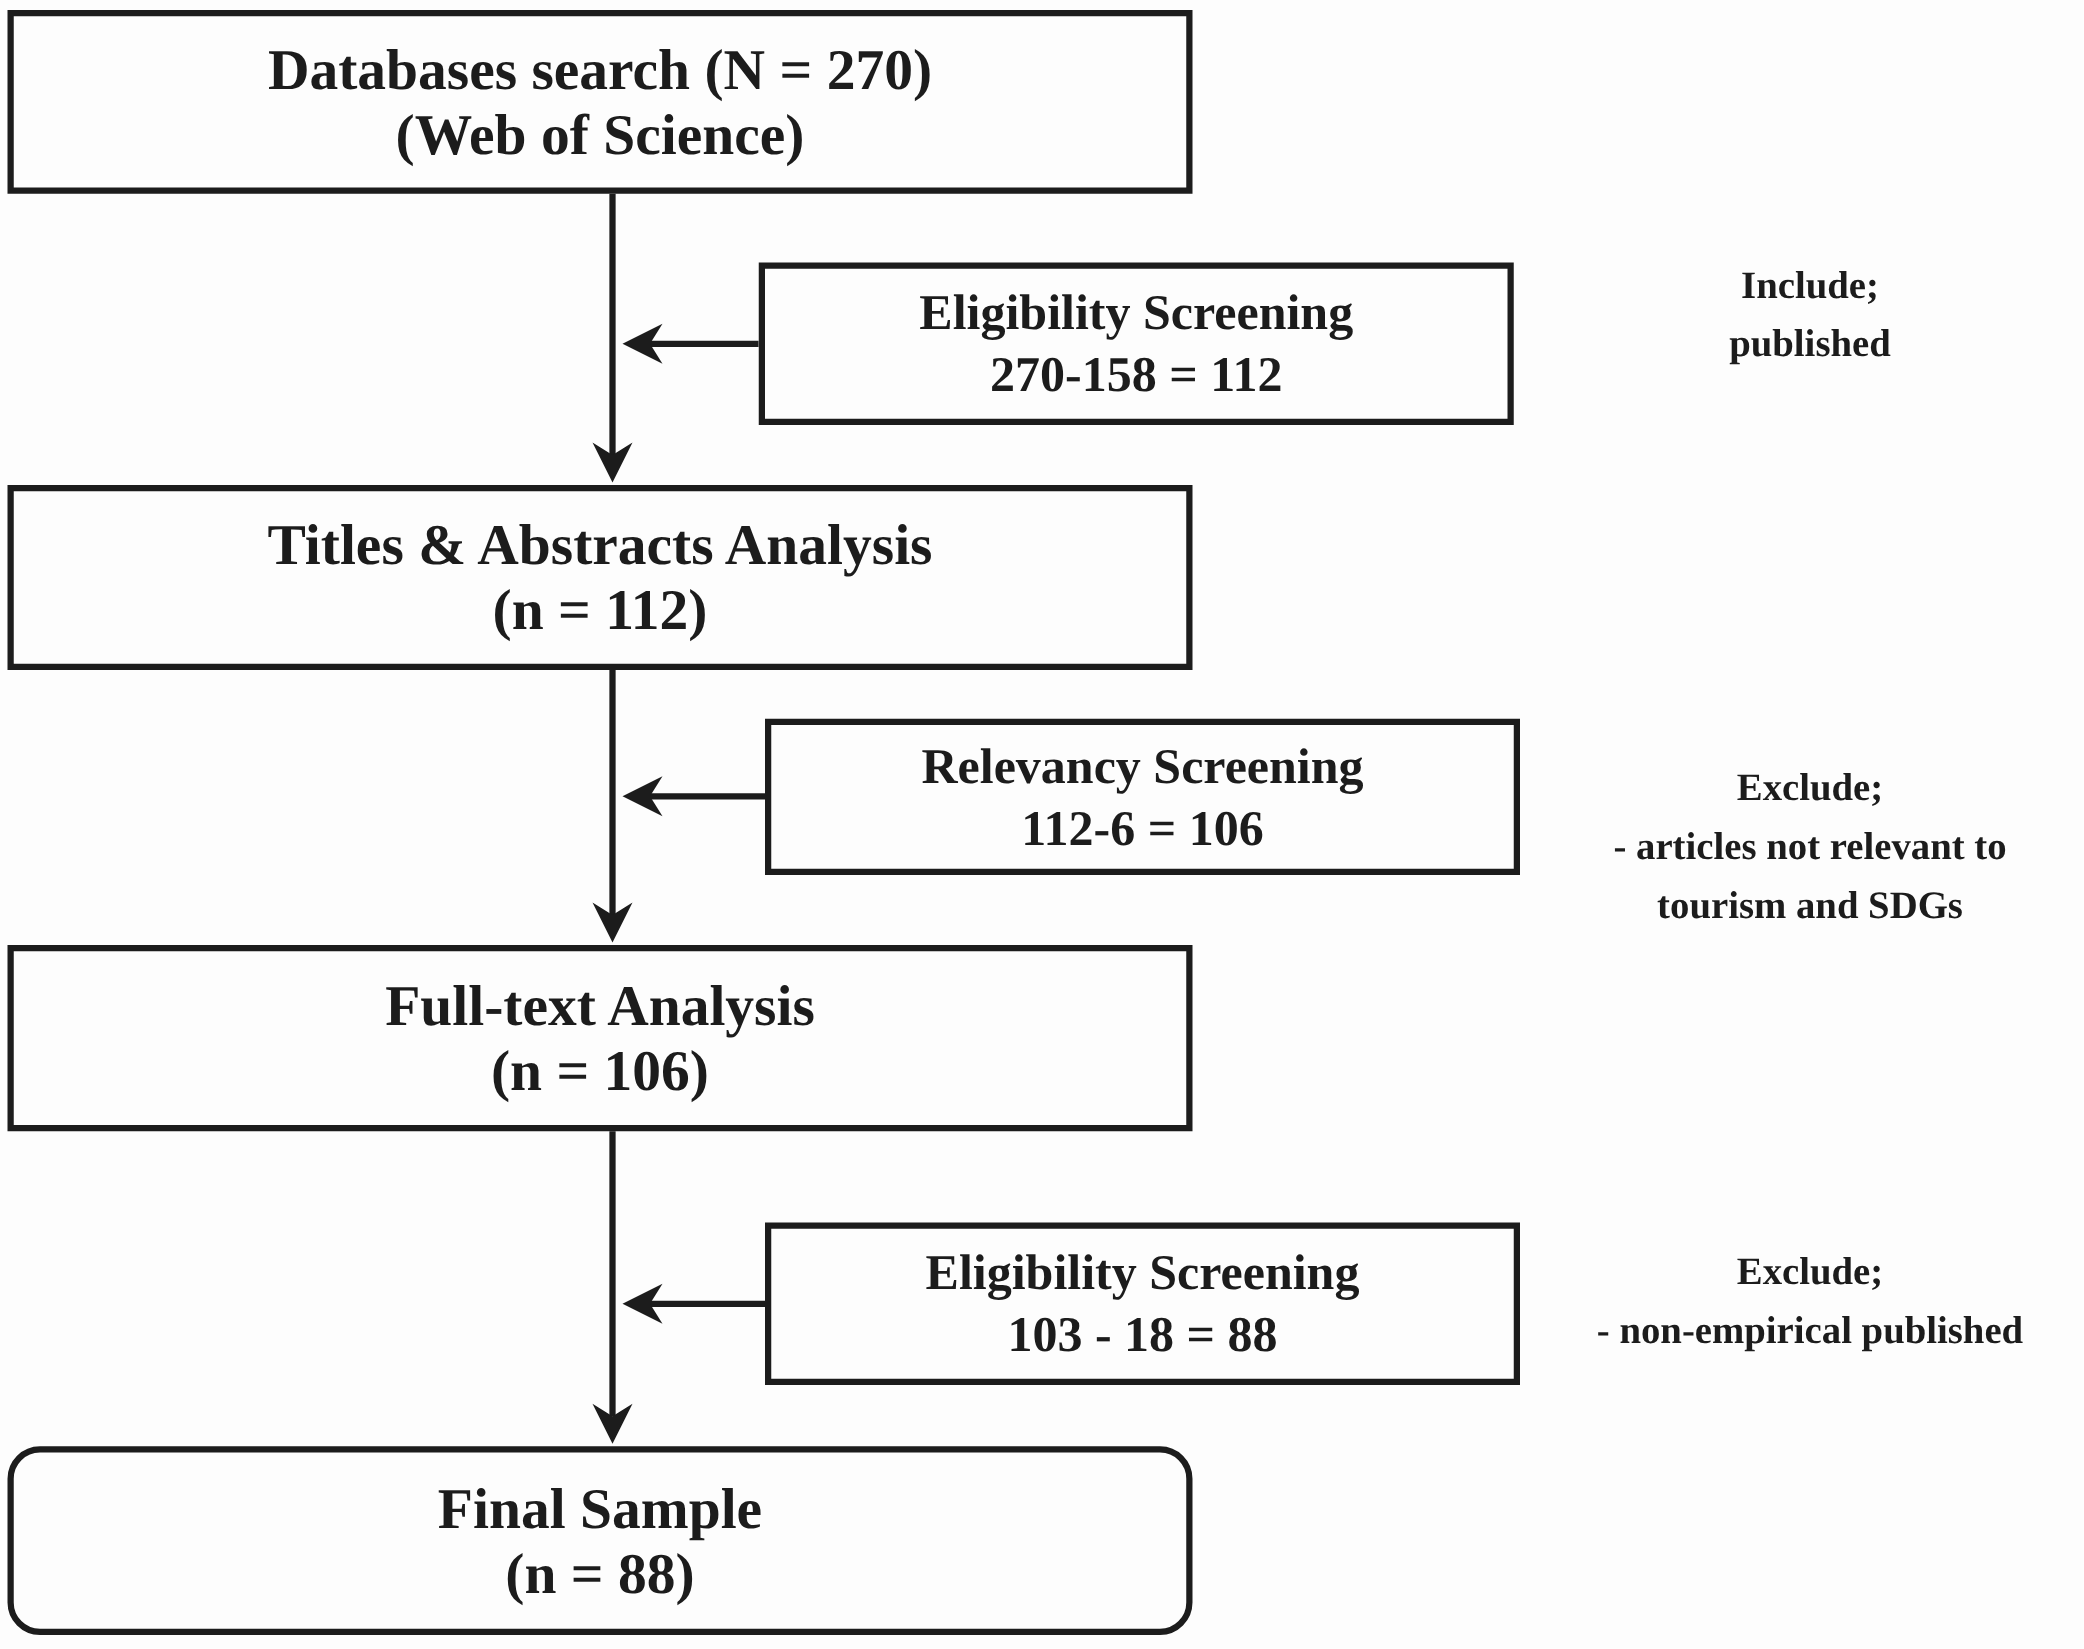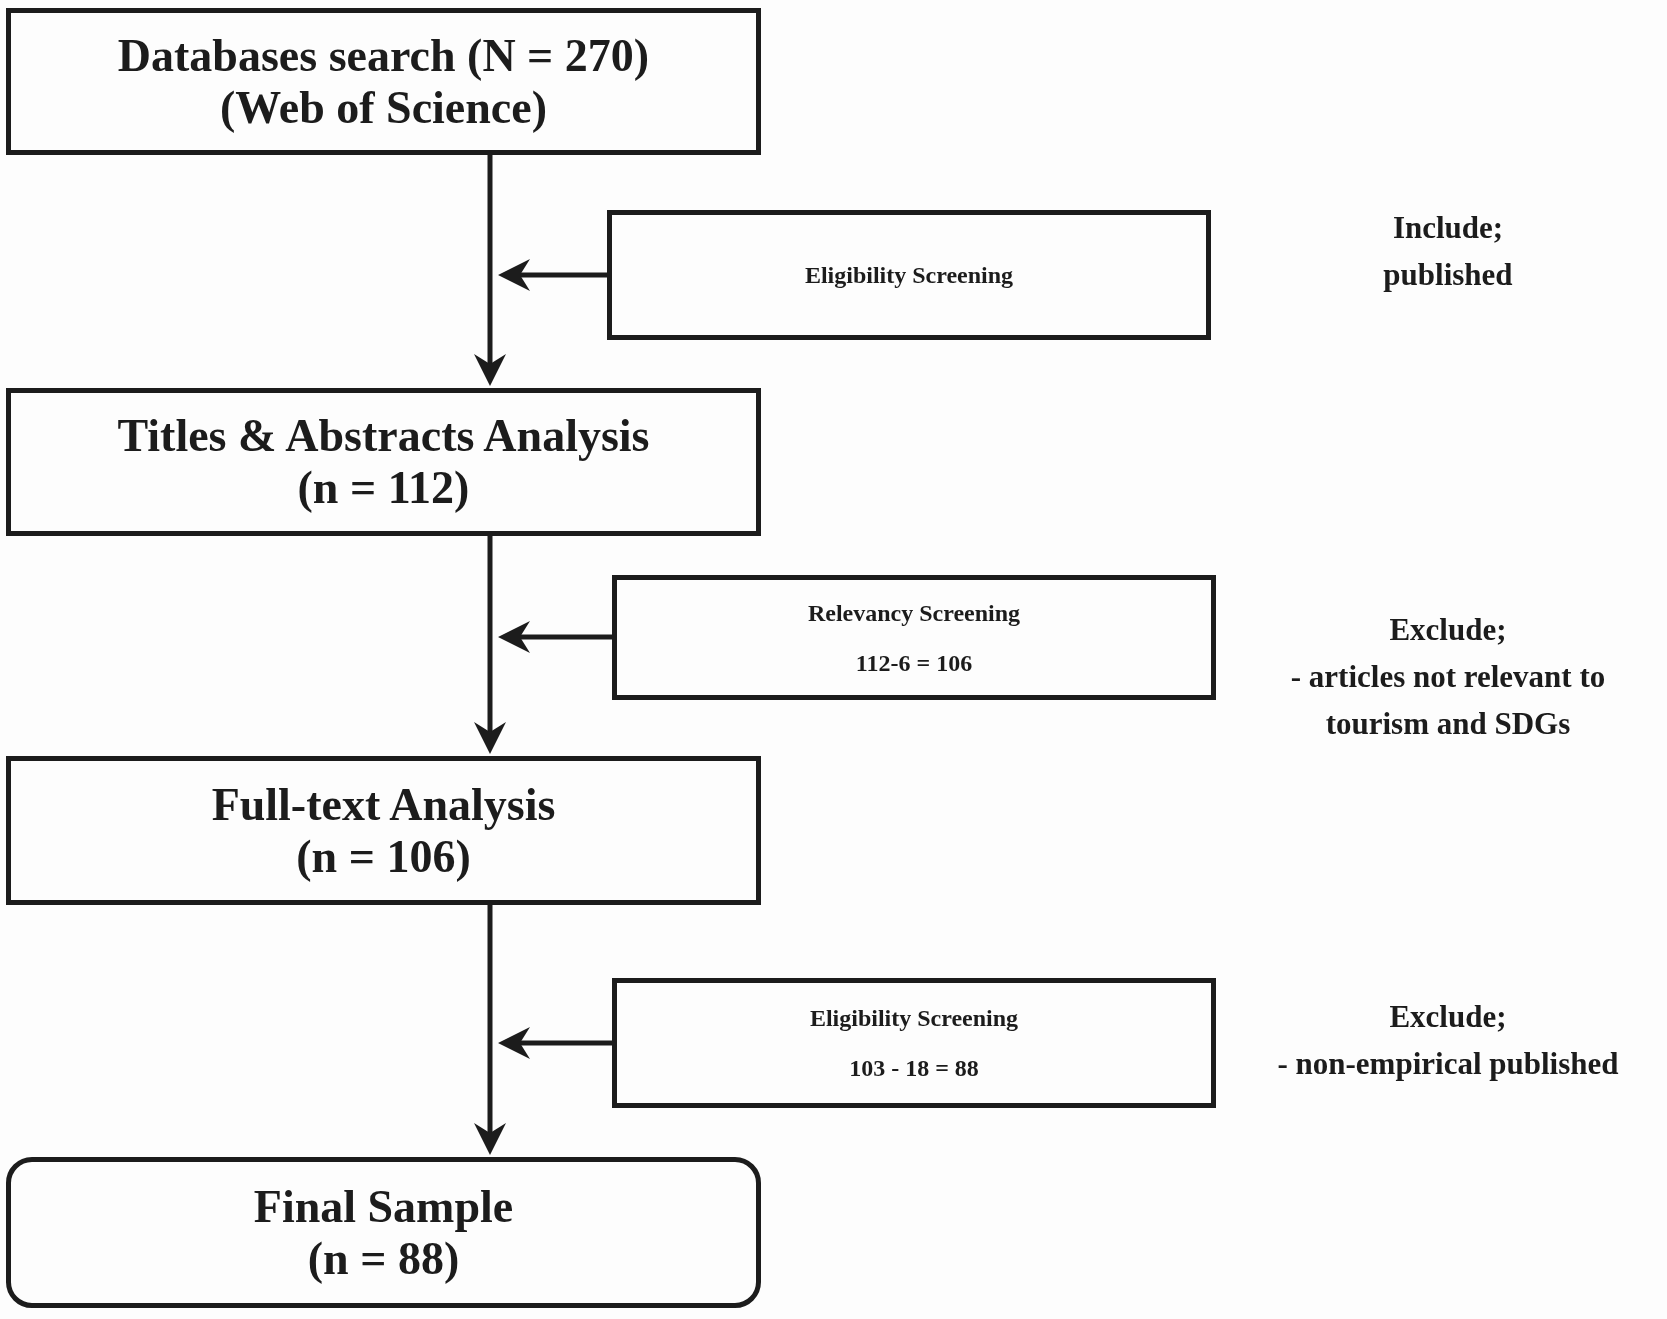--- a/index.html
+++ b/index.html
@@ -32,27 +32,27 @@
     background: #fdfdfd;
     display: flex;
     flex-direction: column;
     justify-content: center;
     align-items: center;
     text-align: center;
     font-weight: 700;
   }
   .box.main {
     left: 6px;
-    width: 755px;
+    width: 948px;
     font-size: 46px;
   }
   .box.main .tline { line-height: 52px; }
   .box.side {
     width: 604px;
-    font-size: 24px;
+    font-size: 40px;
   }
   .box.side .tline { line-height: 50px; }
   .annotation {
     position: absolute;
     left: 1232px;
     width: 432px;
     font-size: 31px;
     font-weight: 700;
     text-align: center;
   }
@@ -101,20 +101,21 @@
     <div class="tline">(n = 106)</div>
   </div>
 
   <div class="box main" style="top:1157px; height:151px;border-radius:26px;">
     <div class="tline">Final Sample</div>
     <div class="tline">(n = 88)</div>
   </div>
 
   <div class="box side" style="left:607px; top:210px; height:130px;">
     <div class="tline">Eligibility Screening</div>
+    <div class="tline">270-158 = 112</div>
   </div>
 
   <div class="box side" style="left:612px; top:575px; height:125px;">
     <div class="tline">Relevancy Screening</div>
     <div class="tline">112-6 = 106</div>
   </div>
 
   <div class="box side" style="left:612px; top:978px; height:130px;">
     <div class="tline">Eligibility Screening</div>
     <div class="tline">103 - 18 = 88</div>

